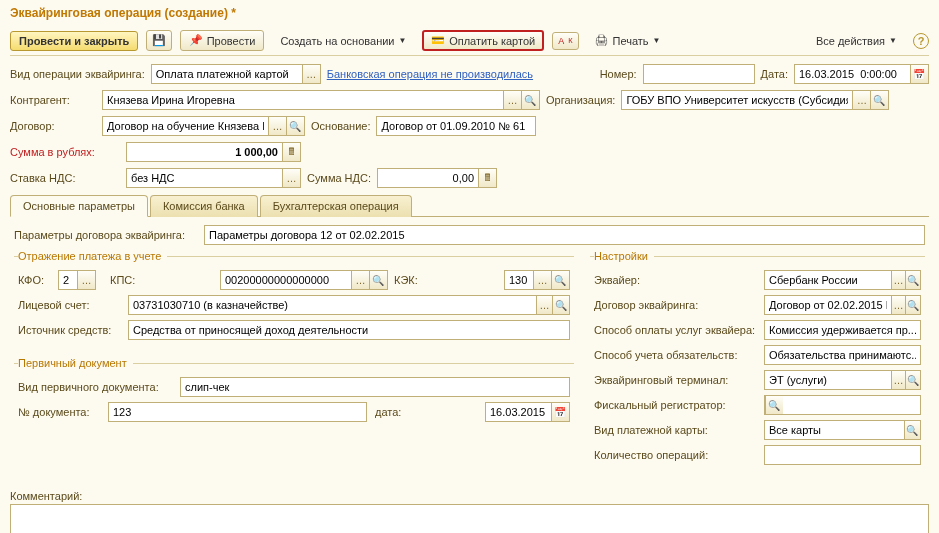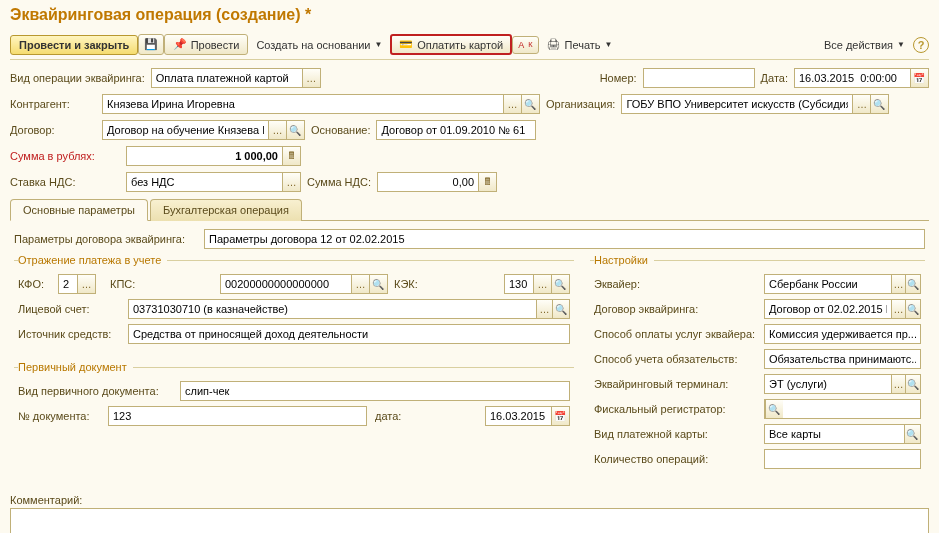--- a/index.html
+++ b/index.html
@@ -6,28 +6,28 @@
 body {
   font-family: Arial, sans-serif;
   font-size: 11px;
   background: #fdfaf0;
   color: #5a4a1a;
   width: 939px;
   padding: 6px 10px;
 }
 .title {
   color: #c07800;
-  font-size: 16px;
+  font-size: 12px;
   font-weight: bold;
   margin-bottom: 6px;
 }
 .toolbar {
   display: flex;
   align-items: center;
-  gap: 0;
+  gap: 8px;
   padding: 4px 0;
   border-bottom: 1px solid #d9cfa0;
   margin-bottom: 8px;
 }
 .btn {
   display: inline-flex;
   align-items: center;
   gap: 4px;
   padding: 3px 8px;
   border: 1px solid #c0b078;
@@ -198,20 +198,21 @@
     </button>
   <span class="help-icon">?</span>
 </div>
 
 <div class="form-row">
   <span class="label">Вид операции эквайринга:</span>
   <div class="input-wrap">
     <input style="width: 150px;" value="Оплата платежной картой">
     <span class="ibtn">…</span>
   </div>
+  <span class="link-text">Банковская операция не производилась</span>
   <div class="spacer"></div>
   <span class="label">Номер:</span>
   <div class="input-wrap">
       <input style="width: 110px;" value="">
     </div>
   <span class="label">Дата:</span>
   <div class="input-wrap">
     <input style="width: 115px;" value="16.03.2015  0:00:00">
     <span class="ibtn">📅</span>
   </div>
@@ -261,20 +262,21 @@
   </div>
   <span class="label">Сумма НДС:</span>
   <div class="input-wrap">
     <input style="width: 100px; text-align: right;" value="0,00">
     <span class="ibtn">🖩</span>
   </div>
 </div>
 
 <div class="tabs">
   <div class="tab active">Основные параметры</div>
+  <div class="tab">Комиссия банка</div>
   <div class="tab">Бухгалтерская операция</div>
 </div>
 
 <div class="tab-content">
   <div class="field-row">
     <span class="label" style="width:190px">Параметры договора эквайринга:</span>
     <div class="input-wrap" style="flex:1">
       <input style="width: 100%;" value="Параметры договора 12 от 02.02.2015">
     </div>
   </div>

